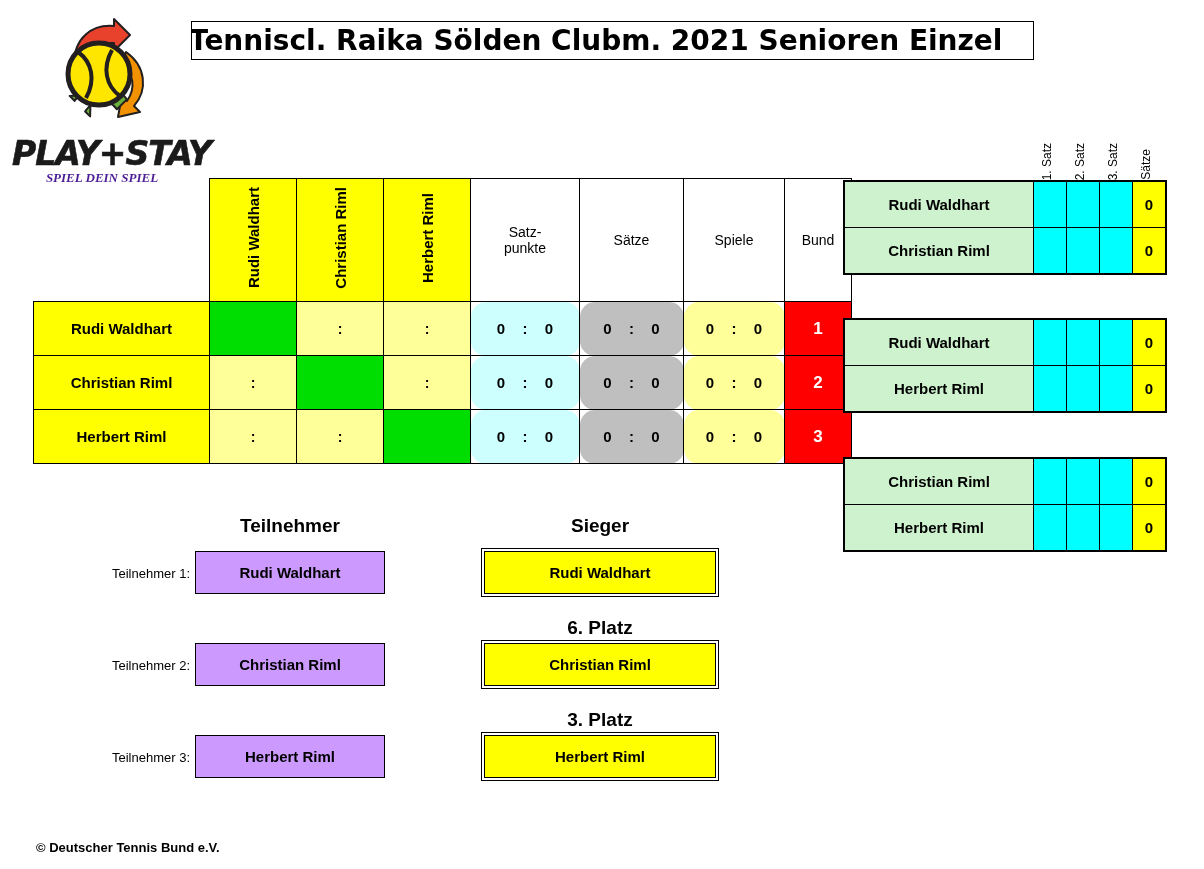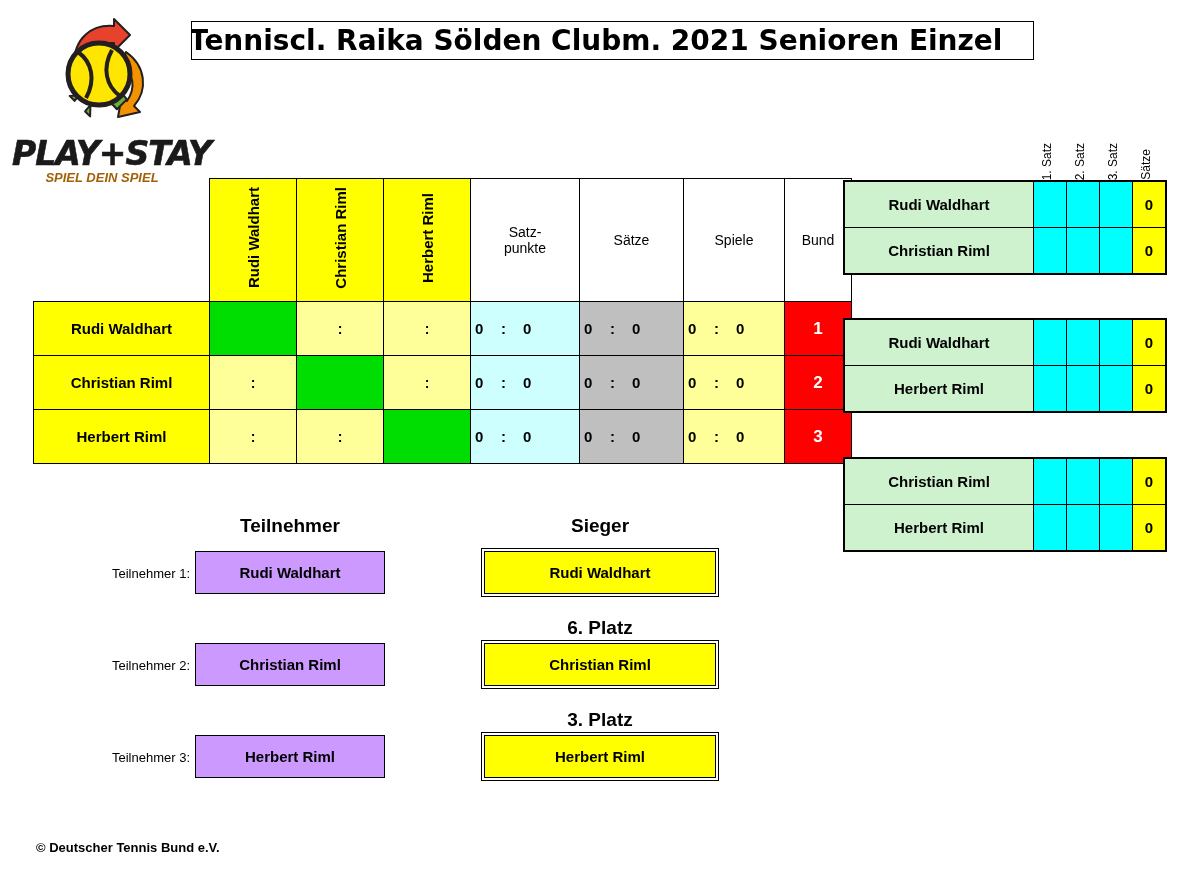--- a/index.html
+++ b/index.html
@@ -31,25 +31,25 @@
     font-weight: 900;
     font-style: italic;
     font-size: 33px;
     letter-spacing: -1px;
     color: #1a1a1a;
     -webkit-text-stroke: 0.6px #1a1a1a;
   }
   #logo-tag {
     position: absolute; left: 0; top: 152px; width: 180px;
     text-align: center;
-    font-family: Liberation Sans, sans-serif;
+    font-family: Liberation Serif, serif;
     font-weight: 700;
     font-style: italic;
     font-size: 13px;
-    color: #a16207;
+    color: #4c1d95;
   }
 
   
   #title-box {
     position: absolute;
     left: 191px;
     top: 21px;
     width: 843px;
     height: 39px;
     border: 1px solid #000;
@@ -120,21 +120,21 @@
     vertical-align: middle;
     font-size: 15px;
     font-weight: bold;
     color: #000;
   }
   .mt-self   { background: #00dd00; }
   .mt-vs     { background: #ffff99; text-align: center; vertical-align: middle; font-size: 14px; font-weight: bold; color: #000; }
   .mt-sp     { background: #cdffff; }
   .mt-sa     { background: #bfbfbf; }
   .mt-spl    { background: #ffff99; }
-  .mt-score  { text-align: left; vertical-align: middle; font-size: 15px; font-weight: bold; color: #000; letter-spacing: 0; }
+  .mt-score  { text-align: center; vertical-align: middle; font-size: 15px; font-weight: bold; color: #000; letter-spacing: 0; border-radius: 15px; }
   .mt-score .sc { display: inline-block; min-width: 26px; }
   .mt-score .cl { display: inline-block; min-width: 22px; }
   .mt-platz {
     background: #ff0000;
     color: #ffffff;
     text-align: center;
     vertical-align: middle;
     font-size: 17px;
     font-weight: bold;
   }

